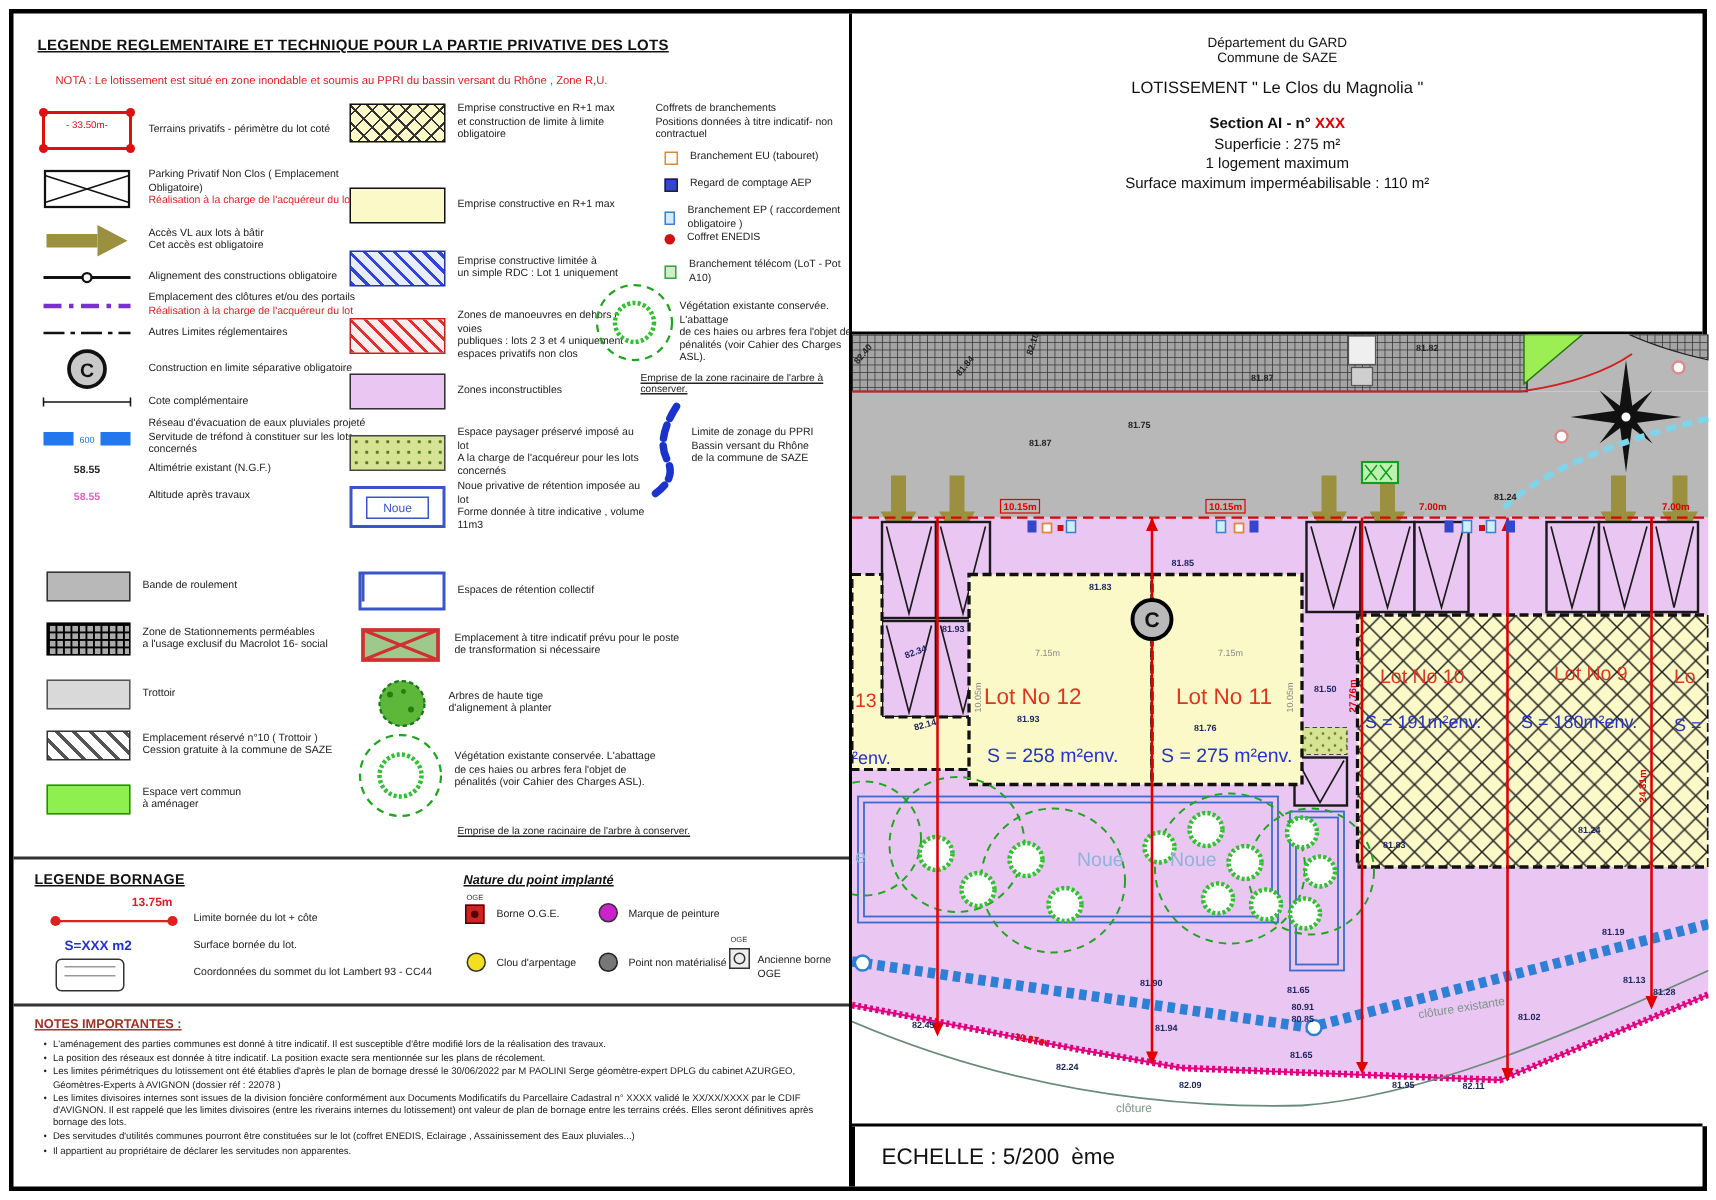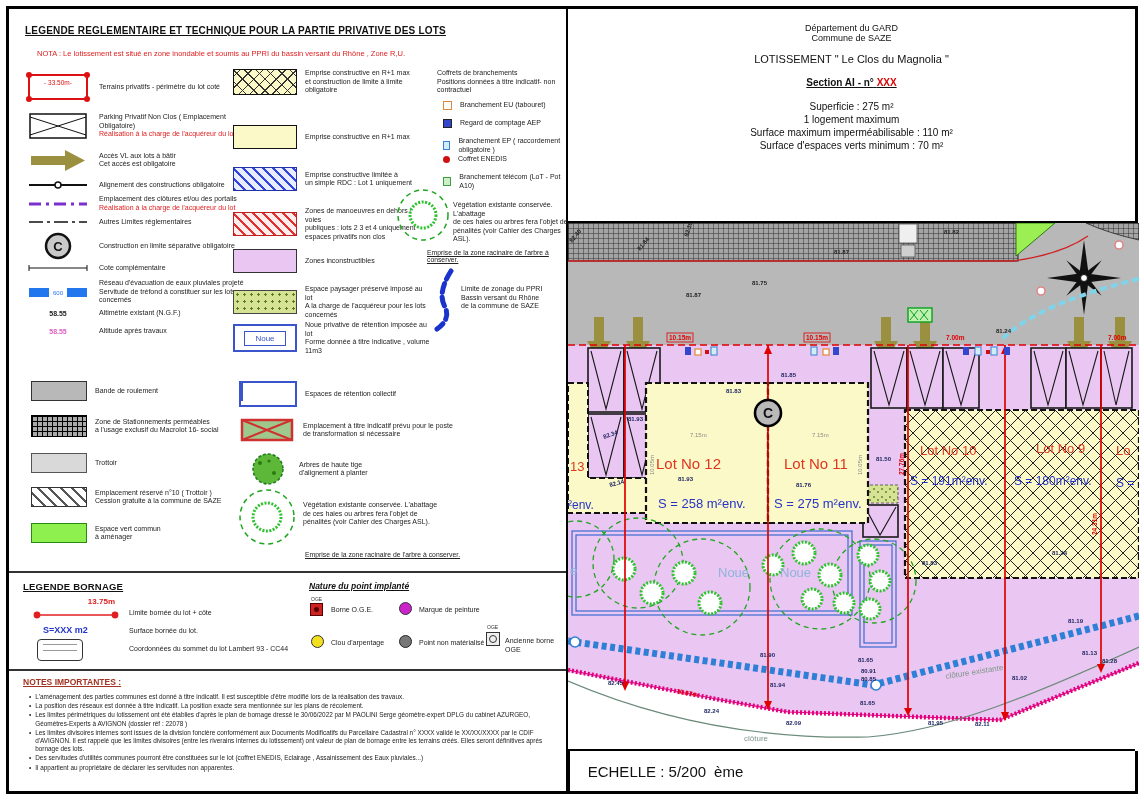--- a/index.html
+++ b/index.html
@@ -58,21 +58,21 @@
   .notes{position:absolute;left:0;top:660px;width:100%;bottom:0;border-top:2px solid #333;box-sizing:border-box;}
   .notes-title{font-size:8.5px;font-weight:bold;color:#a33322;text-decoration:underline;}
   .note-item{display:flex;gap:4px;font-size:6.4px;line-height:8.2px;color:#222;margin-bottom:1px;}
   .note-item .b{flex:none;}
 
   
   .hdr{position:absolute;left:0;top:0;width:100%;text-align:center;}
   .hdr .small{font-size:9px;}
   .hdr .loti{font-size:11px;margin-top:10px;}
   .hdr .big{font-size:17px;font-weight:bold;color:#e00000;text-decoration:underline;margin-top:14px;letter-spacing:.3px;}
-  .hdr .sect{font-size:10px;margin-top:12px;font-weight:bold;text-decoration:underline;}
+  .hdr .sect{font-size:10px;margin-top:12px;font-weight:bold;}
   .hdr .sect .xxx{color:#e00000;}
   .hdr .info{font-size:10px;line-height:13px;}
   .mapwrap{position:absolute;left:0;top:212px;width:100%;height:528px;border-top:2px solid #000;box-sizing:content-box;}
   .footer{position:absolute;left:0;top:740px;right:0;bottom:0;border-top:2px solid #000;display:flex;}
   .footer .fl{flex:1;font-style:italic;font-size:8.5px;padding:6px 0 0 14px;color:#222;}
   .footer .fr{width:191px;border-left:2px solid #000;display:flex;align-items:center;justify-content:center;
               gap:8px;font-size:15px;color:#111;}
 
   
   text{font-family:"Liberation Sans",sans-serif;}
@@ -391,25 +391,24 @@
       </div>
     </div>
   </div>
 
   <div class="panel-right">
     <div class="hdr">
       <div class="small" style="margin-top:14px;">Département du GARD</div>
       <div class="small">Commune de SAZE</div>
       <div class="loti">LOTISSEMENT " Le Clos du Magnolia "</div>
       <div class="sect"><span>Section AI - n°</span> <span class="xxx">XXX</span></div>
-      <div class="info" style="margin-top:12px;">
+      <div class="info" style="margin-top:2px;">
         <div>Superficie :  275 m²</div>
         <div>1 logement maximum</div>
         <div>Surface maximum imperméabilisable : 110 m²</div>
-        <div>Surface d'espaces verts minimum : 70 m²</div>
       </div>
     </div>
 
     <div class="mapwrap">
       <svg width="571" height="528" viewBox="0 0 571 528">
         <defs>
           <pattern id="pGrid" width="5" height="5" patternUnits="userSpaceOnUse">
             <rect width="5" height="5" fill="#a4a4a4"></rect>
               <path d="M0 0H5M0 0V5" stroke="#333" stroke-width="1"></path>
           </pattern>

